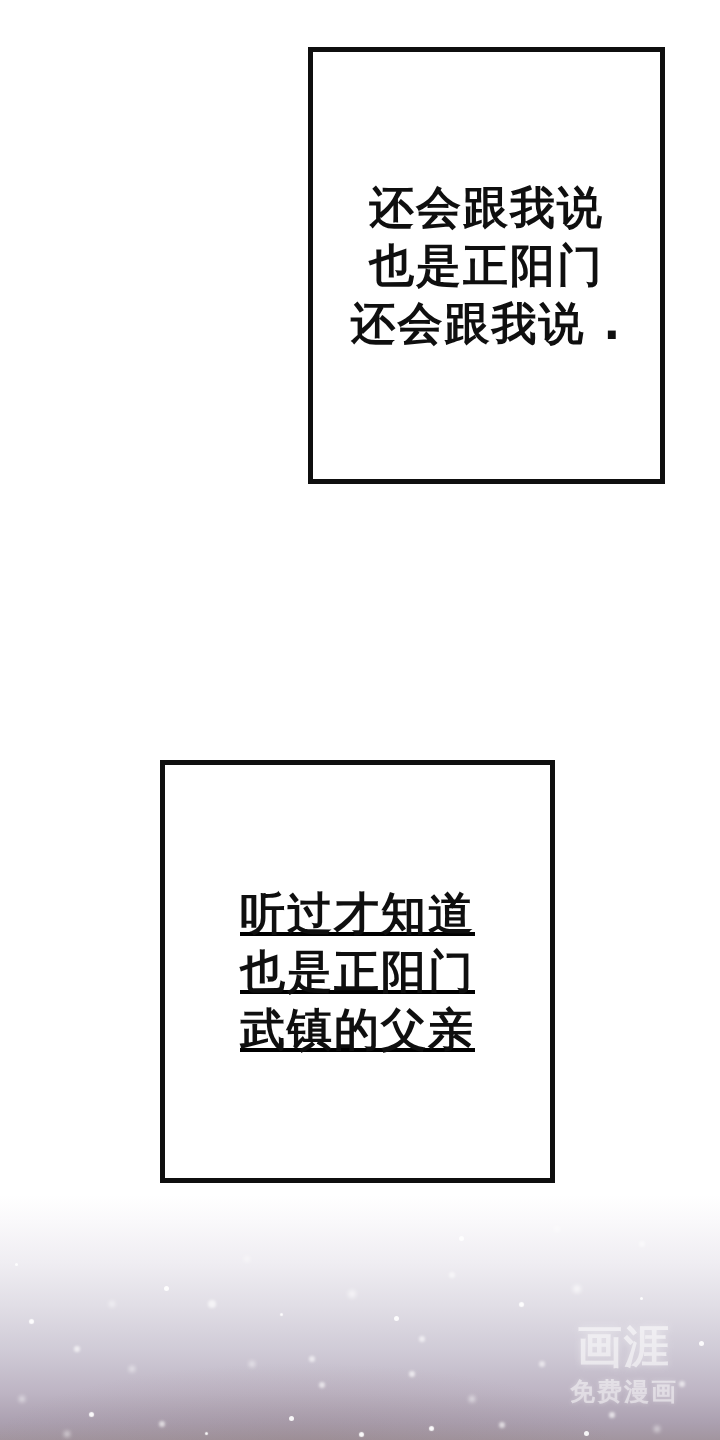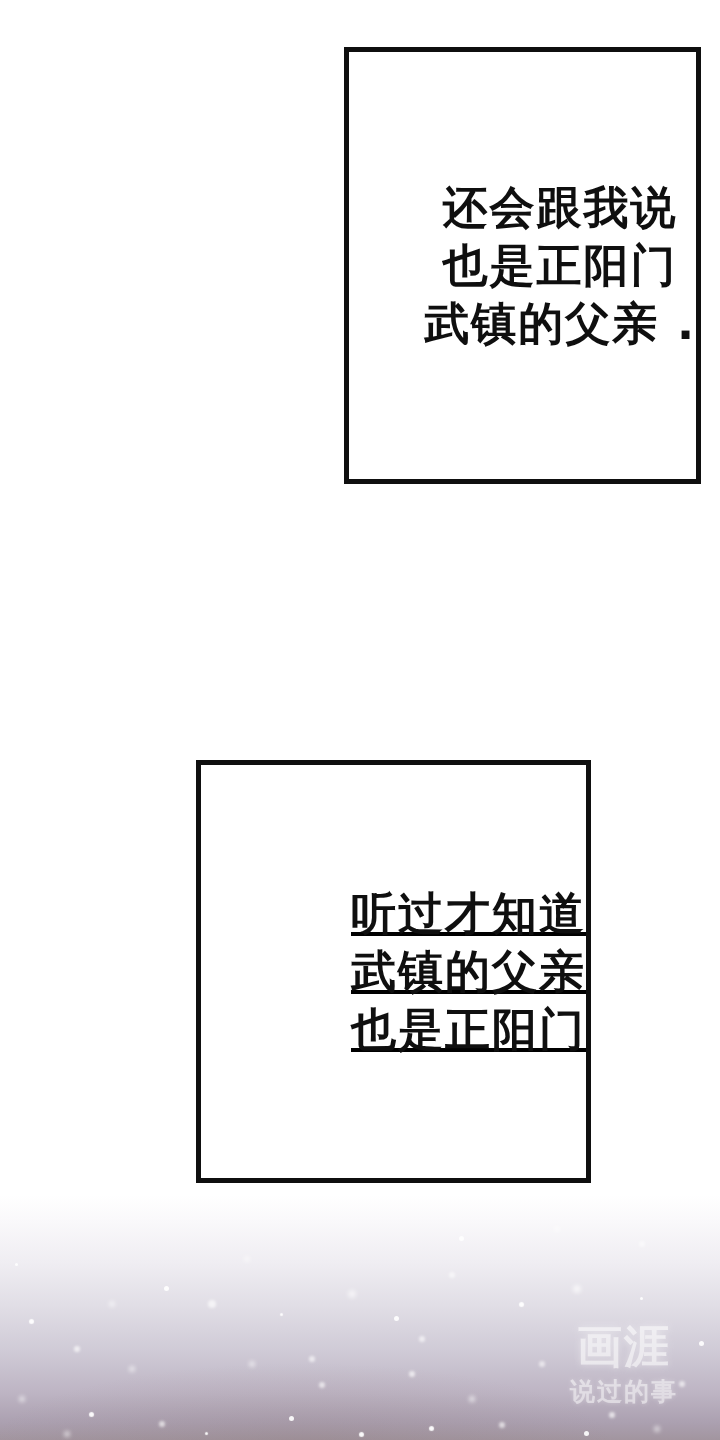--- a/index.html
+++ b/index.html
@@ -13,21 +13,21 @@
     width:720px;height:1440px;
     background:#ffffff;
     overflow:hidden;
     font-family:"DejaVu Sans","Liberation Sans",sans-serif;
   }
   .panel{
     position:absolute;
     box-sizing:border-box;
     background:var(--panel_bg);
     border:5px solid var(--ink);
-    display:flex;align-items:center;justify-content:flex-end;margin-left:36px;
+    display:flex;align-items:center;justify-content:center;
   }
   .panel-top{left:308px;top:47px;width:357px;height:437px;}
   .panel-bottom{left:160px;top:760px;width:395px;height:423px;text-decoration:underline;}
   .caption{
     text-align:center;
     color:var(--ink);
     font-weight:800;
     font-size:45px;
     line-height:58px;
     letter-spacing:2px;
@@ -128,34 +128,34 @@
 </style>
 </head>
 <body>
 
 <div class="page">
 
   <section class="panel panel-top">
     <div class="caption">
       <p>还会跟我说</p>
       <p>也是正阳门</p>
-      <p>武镇的父亲 .</p>
+      <p>还会跟我说 .</p>
     </div>
   </section>
 
   <section class="panel panel-bottom">
     <div class="caption">
       <p>听过才知道</p>
+      <p>也是正阳门</p>
       <p>武镇的父亲</p>
-      <p>也是正阳门</p>
     </div>
   </section>
 
   <div class="scene">
     <div class="snow-a"></div>
     <div class="snow-b"></div>
     <div class="watermark">
       <div class="logo">画涯</div>
-      <div class="tagline">说过的事</div>
+      <div class="tagline">免费漫画</div>
     </div>
   </div>
 
 </div>
 
 </body></html>

